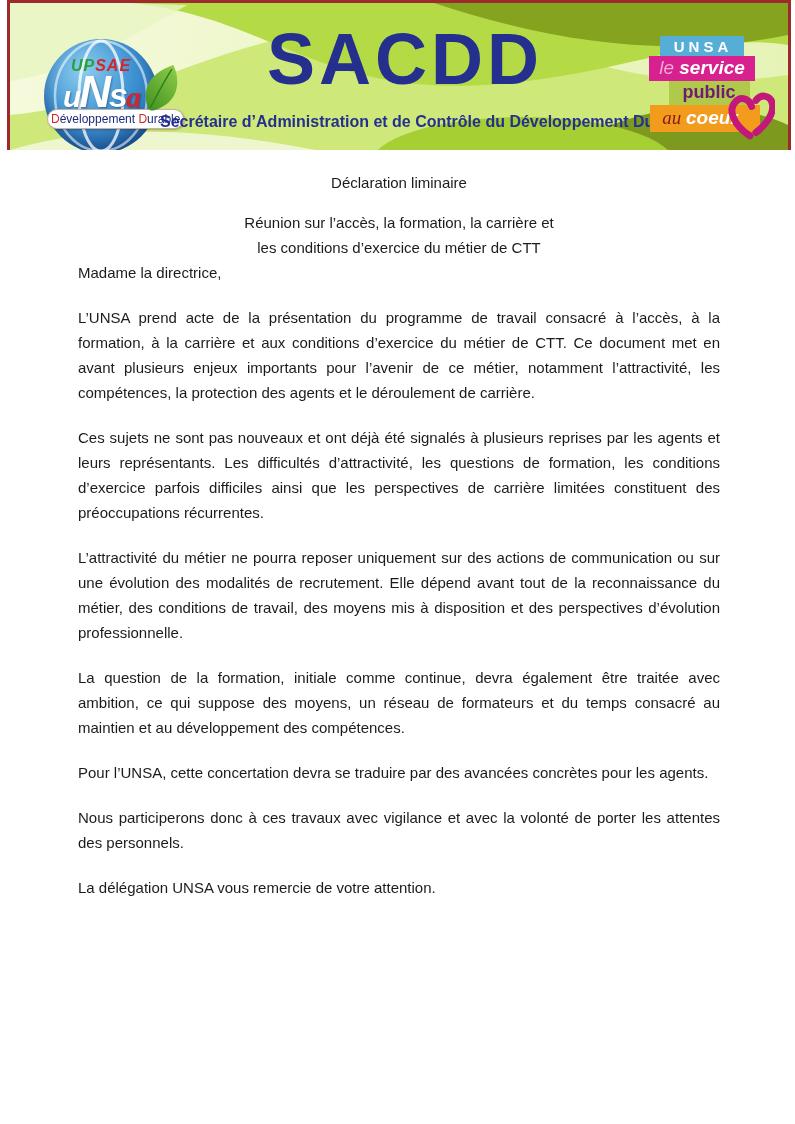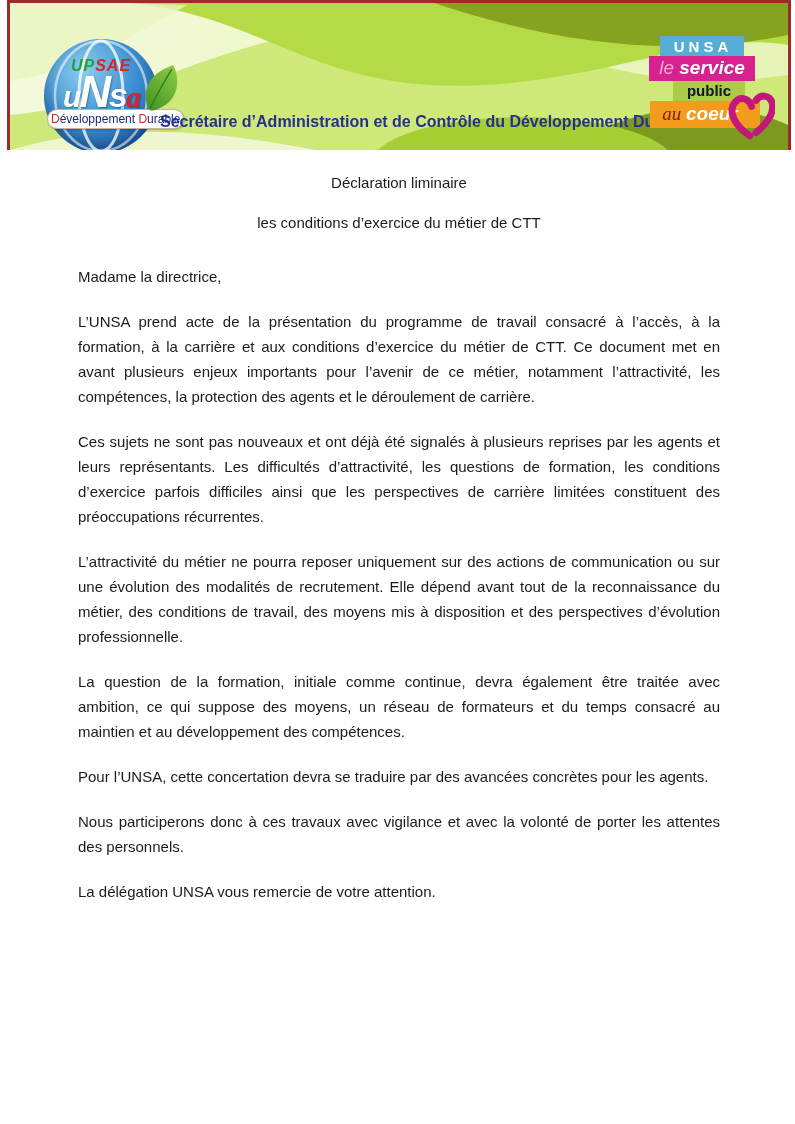--- a/index.html
+++ b/index.html
@@ -75,36 +75,36 @@
   .tag-unsa {
     background: #56aed6; color: #ffffff; font-weight: bold;
     font-size: 15px; letter-spacing: 4px; padding: 2px 12px 1px 14px;
   }
   .tag-service {
     background: #d6218f; color: #ffffff; font-size: 19px; padding: 1px 10px 2px;
   }
   .tag-service .lite { color: #f2aad6; font-style: italic; }
   .tag-service .strong { font-weight: bold; font-style: italic; margin-top: 25px; }
   .tag-public {
-    background: #b0c94a; color: #0f172a; font-weight: bold;
-    font-size: 15px; padding: 1px 14px 2px; transform: translateX(7px);
+    background: #b0c94a; color: #701a75; font-weight: bold;
+    font-size: 18px; padding: 1px 14px 2px; transform: translateX(7px);
   }
   .tag-coeur {
     background: #f39b1d; color: #ffffff; font-size: 19px;
     padding: 2px 22px 3px 12px; transform: translateX(3px);
   }
   .tag-coeur .lite { color: #7f1d1d; font-style: italic; font-family: Liberation Serif, serif; }
   .tag-coeur .strong { font-weight: bold; font-style: italic; }
   .heart { position: absolute; left: 713px; top: 86px; width: 52px; height: 54px; }
 
   
   .doc { padding: 0 75px 0 78px; font-size: 15px; line-height: 25px; }
   .doc-title { text-align: center; margin-top: 20px; }
   .doc-subject { text-align: center; margin-top: 15px; }
-  .salutation { margin-top: 29px; }
+  .salutation { }
   .para { margin: 20px 0 0 0; text-align: justify; }
 </style>
 </head>
 <body>
 
 <div class="banner">
 
   <svg class="banner-waves" viewBox="0 0 789 147" preserveAspectRatio="none">
     <path d="M0 112 C150 98 220 20 400 24 C560 28 610 98 789 72 L789 147 L0 147 Z" fill="#cfe87a"></path>
     <path d="M120 0 C260 12 310 92 480 82 C620 74 700 28 789 42 L789 0 Z" fill="#b4da45"></path>
@@ -128,37 +128,39 @@
     <defs>
       <linearGradient id="leafgrad" x1="0" y1="1" x2="1" y2="0">
         <stop offset="0" stop-color="#3f9020"></stop>
           <stop offset="1" stop-color="#8fce4a"></stop>
       </linearGradient>
     </defs>
     <path d="M8 46 C4 28 10 10 40 4 C46 22 40 44 14 48 C11 48.5 9 47.5 8 46 Z" fill="url(#leafgrad)"></path>
     <path d="M10 45 C18 34 26 22 38 8" stroke="#2e7d1e" stroke-width="1.5" fill="none"></path>
   </svg>
 
+  <div class="acronym">SACDD</div>
   <div class="banner-subtitle">Secrétaire d’Administration et de Contrôle du Développement Durable</div>
 
   <div class="tagline">
     <div class="tag-row tag-unsa">UNSA</div>
     <div class="tag-row tag-service"><span class="lite">le </span><span class="strong">service</span></div>
     <div class="tag-row tag-public">public</div>
     <div class="tag-row tag-coeur"><span class="lite">au </span><span class="strong">coeur</span></div>
   </div>
   <svg class="heart" viewBox="0 0 60 62">
     <path d="M31 54 C13 42 5 25 14 15 C20 8 30 10 33 20" fill="none" stroke="#c4177c" stroke-width="8" stroke-linecap="round"></path>
     <path d="M38 13 C44 5 55 7 57 17 C59 28 50 41 38 50" fill="none" stroke="#c4177c" stroke-width="8" stroke-linecap="round"></path>
   </svg>
 </div>
 
 <div class="doc">
   <div class="doc-title">Déclaration liminaire</div>
   <div class="doc-subject">
+    <div>Réunion sur l’accès, la formation, la carrière et</div>
     <div>les conditions d’exercice du métier de CTT</div>
   </div>
   <div class="salutation">Madame la directrice,</div>
 
   <div>
 
       <p class="para">L’UNSA prend acte de la présentation du programme de travail consacré à l’accès, à la formation, à la carrière et aux conditions d’exercice du métier de CTT. Ce document met en avant plusieurs enjeux importants pour l’avenir de ce métier, notamment l’attractivité, les compétences, la protection des agents et le déroulement de carrière.</p>
 
       <p class="para">Ces sujets ne sont pas nouveaux et ont déjà été signalés à plusieurs reprises par les agents et leurs représentants. Les difficultés d’attractivité, les questions de formation, les conditions d’exercice parfois difficiles ainsi que les perspectives de carrière limitées constituent des préoccupations récurrentes.</p>
 

